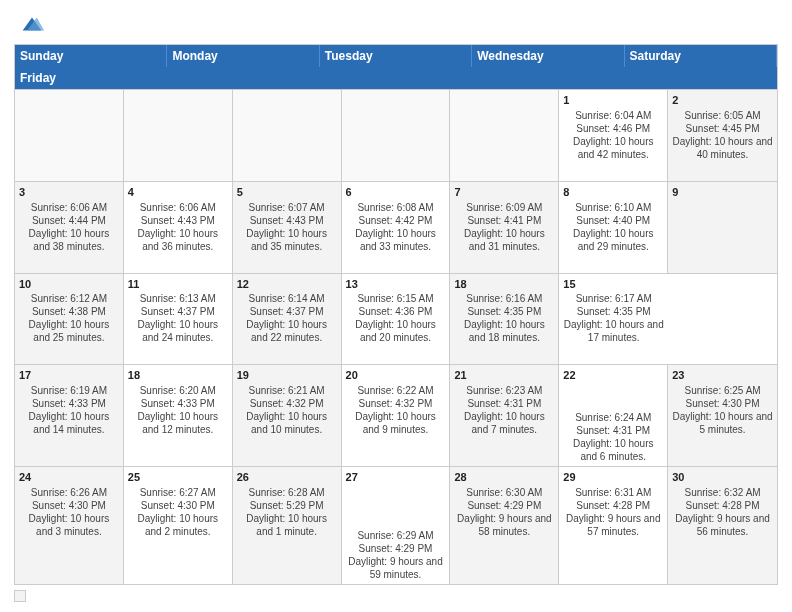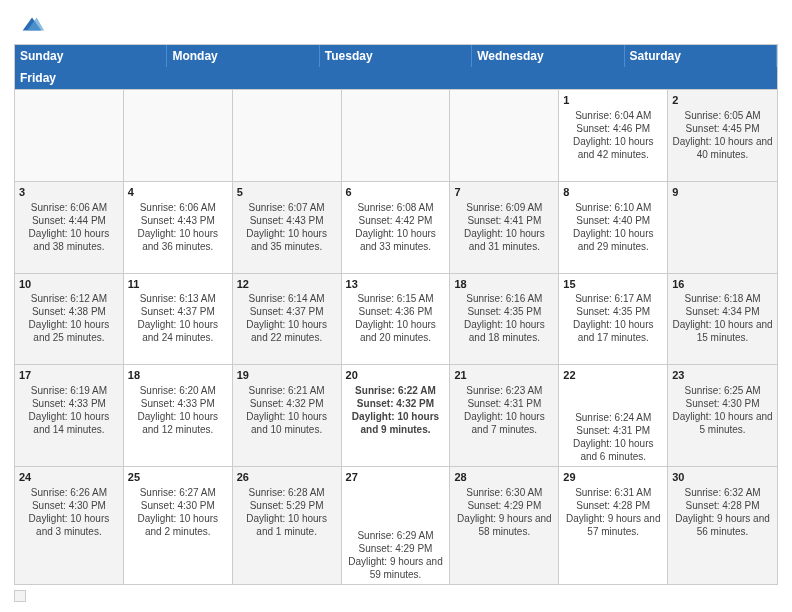--- a/index.html
+++ b/index.html
@@ -255,26 +255,20 @@
             <div class="day-info" style="white-space: pre-line;">Sunrise: 6:16 AM
 Sunset: 4:35 PM
 Daylight: 10 hours and 18 minutes.</div>
           </div>
           <div class="cal-cell">
             <span class="day-num">15</span>
             <div class="day-info" style="white-space: pre-line;">Sunrise: 6:17 AM
 Sunset: 4:35 PM
 Daylight: 10 hours and 17 minutes.</div>
           </div>
-          <div class="cal-cell shade">
-            <span class="day-num">16</span>
-            <div class="day-info" style="white-space: pre-line;">Sunrise: 6:18 AM
-Sunset: 4:34 PM
-Daylight: 10 hours and 15 minutes.</div>
-          </div>
         </div>
         <div class="cal-row">
           <div class="cal-cell shade">
             <span class="day-num">17</span>
             <div class="day-info" style="white-space: pre-line;">Sunrise: 6:19 AM
 Sunset: 4:33 PM
 Daylight: 10 hours and 14 minutes.</div>
           </div>
           <div class="cal-cell">
             <span class="day-num">18</span>
@@ -283,21 +277,21 @@
 Daylight: 10 hours and 12 minutes.</div>
           </div>
           <div class="cal-cell shade">
             <span class="day-num">19</span>
             <div class="day-info" style="white-space: pre-line;">Sunrise: 6:21 AM
 Sunset: 4:32 PM
 Daylight: 10 hours and 10 minutes.</div>
           </div>
           <div class="cal-cell">
             <span class="day-num">20</span>
-            <div class="day-info" style="white-space: pre-line; font-weight: bold;">Sunrise: 6:22 AM
+            <div class="day-info" style="white-space: pre-line;">Sunrise: 6:22 AM
 Sunset: 4:32 PM
 Daylight: 10 hours and 9 minutes.</div>
           </div>
           <div class="cal-cell shade">
             <span class="day-num">21</span>
             <div class="day-info" style="white-space: pre-line;">Sunrise: 6:23 AM
 Sunset: 4:31 PM
 Daylight: 10 hours and 7 minutes.</div>
           </div>
           <div class="cal-cell">

